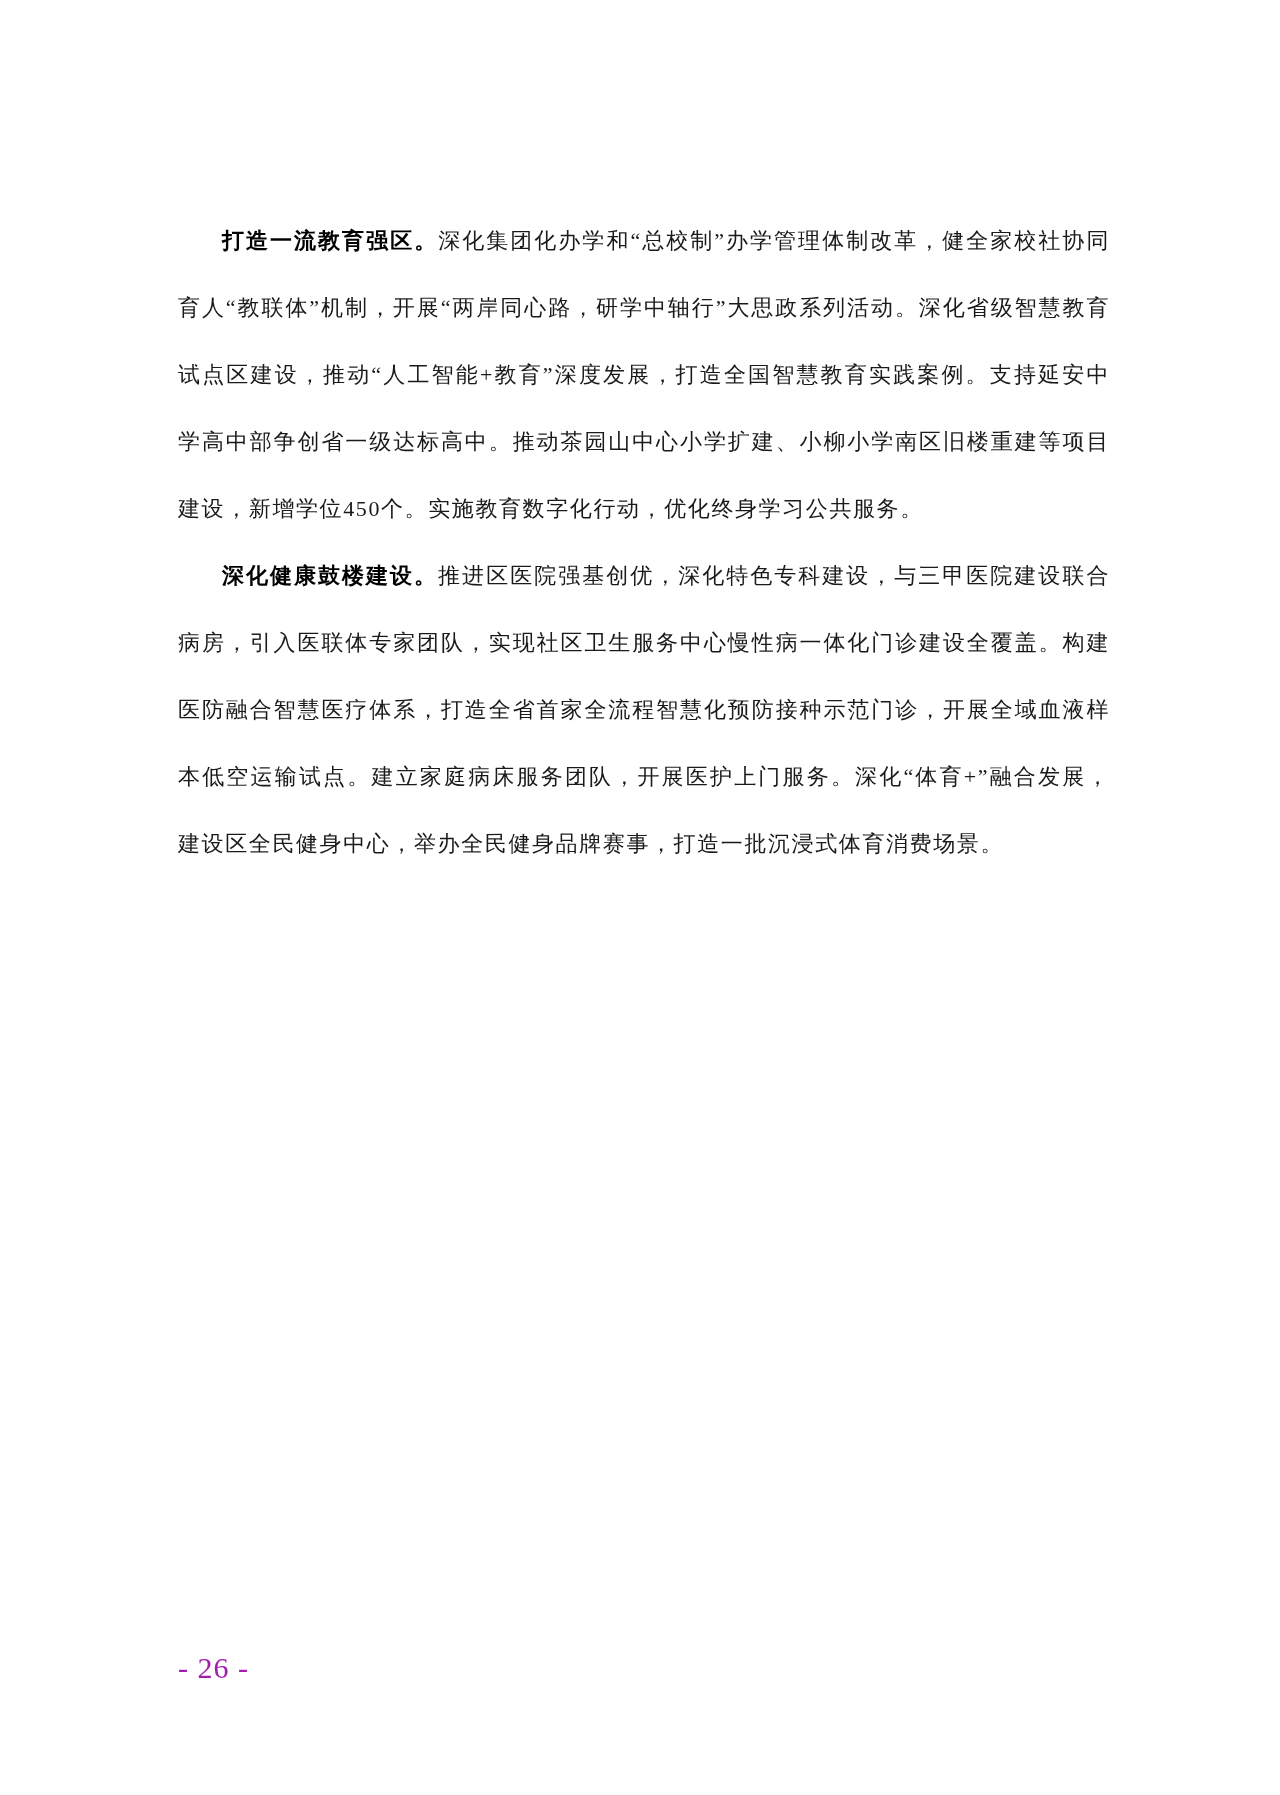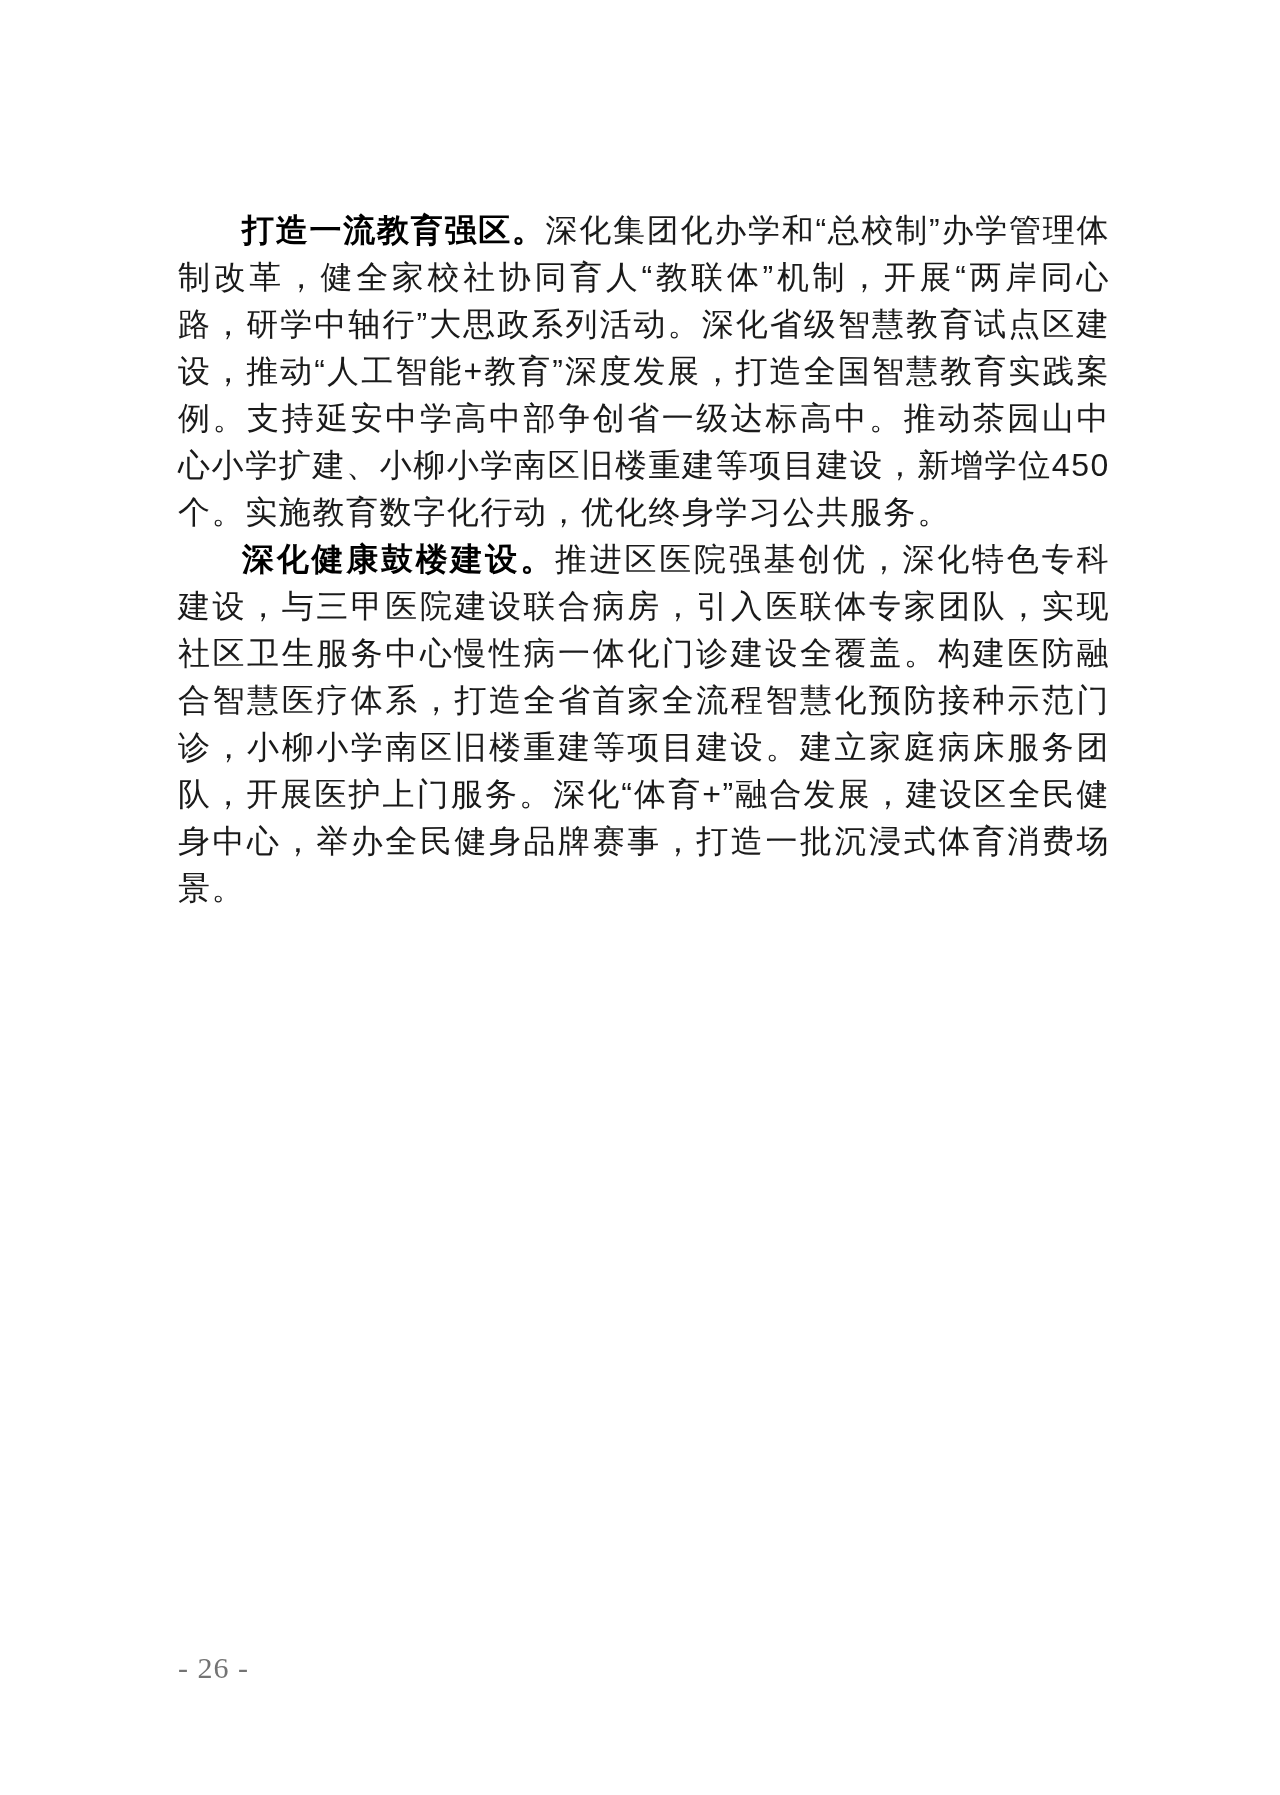--- a/index.html
+++ b/index.html
@@ -2,47 +2,47 @@
 <html><head>
   <meta charset="utf-8">
   <style>
     html, body { margin: 0; padding: 0; background: #ffffff; }
     body { width: 1280px; height: 1795px; position: relative; overflow: hidden; }
     .page {
       position: absolute;
       left: 178px;
       top: 207px;
       width: 932px;
-      font-family: Liberation Sans, sans-serif;
-      font-size: 32px;
-      line-height: 47px;
+      font-family: Liberation Serif, serif;
+      font-size: 22px;
+      line-height: 67px;
       color: #1a1a1a;
       letter-spacing: 1.6px;
     }
     .para {
       margin: 0;
       text-indent: 2em;
       text-align: justify;
       text-align-last: left;
     }
     .lead {
       font-weight: bold;
       color: #000000;
     }
     .page-number {
       position: absolute;
       left: 178px;
       top: 1651px;
       font-family: "Liberation Serif", "DejaVu Serif", serif;
       font-size: 30px;
-      color: #737373;
+      color: #a21caf;
       letter-spacing: 1px;
     }
   </style>
 </head>
 <body>
 
 <div class="page">
   <p class="para"><span class="lead">打造一流教育强区。</span><span>深化集团化办学和“总校制”办学管理体制改革，健全家校社协同育人“教联体”机制，开展“两岸同心路，研学中轴行”大思政系列活动。深化省级智慧教育试点区建设，推动“人工智能+教育”深度发展，打造全国智慧教育实践案例。支持延安中学高中部争创省一级达标高中。推动茶园山中心小学扩建、小柳小学南区旧楼重建等项目建设，新增学位450个。实施教育数字化行动，优化终身学习公共服务。</span></p>
-  <p class="para"><span class="lead">深化健康鼓楼建设。</span><span>推进区医院强基创优，深化特色专科建设，与三甲医院建设联合病房，引入医联体专家团队，实现社区卫生服务中心慢性病一体化门诊建设全覆盖。构建医防融合智慧医疗体系，打造全省首家全流程智慧化预防接种示范门诊，小柳小学南区旧楼重建等项目建设。建立家庭病床服务团队，开展医护上门服务。深化“体育+”融合发展，建设区全民健身中心，举办全民健身品牌赛事，打造一批沉浸式体育消费场景。</span></p>
+  <p class="para"><span class="lead">深化健康鼓楼建设。</span><span>推进区医院强基创优，深化特色专科建设，与三甲医院建设联合病房，引入医联体专家团队，实现社区卫生服务中心慢性病一体化门诊建设全覆盖。构建医防融合智慧医疗体系，打造全省首家全流程智慧化预防接种示范门诊，开展全域血液样本低空运输试点。建立家庭病床服务团队，开展医护上门服务。深化“体育+”融合发展，建设区全民健身中心，举办全民健身品牌赛事，打造一批沉浸式体育消费场景。</span></p>
 </div>
 
 <div class="page-number">- 26 -</div>
 
 </body></html>

